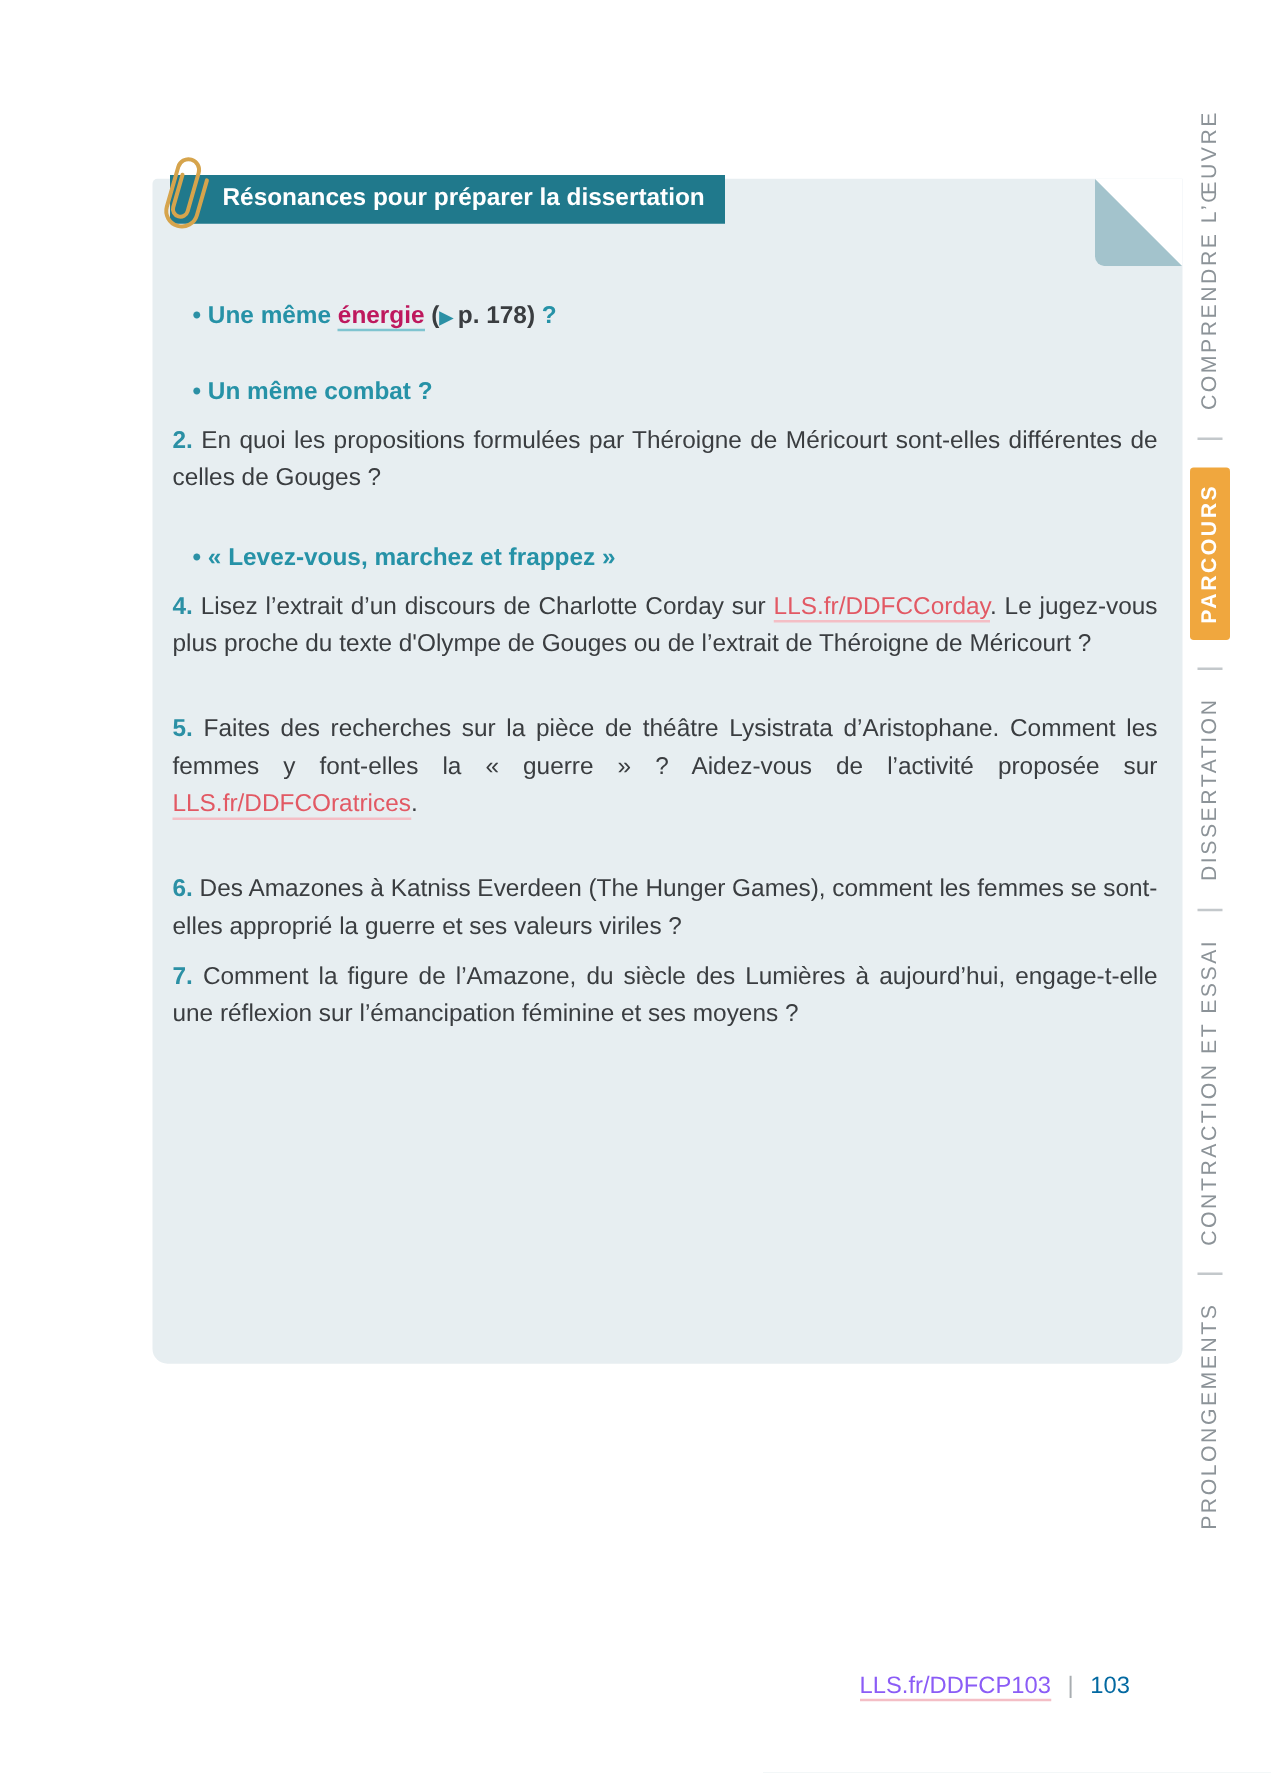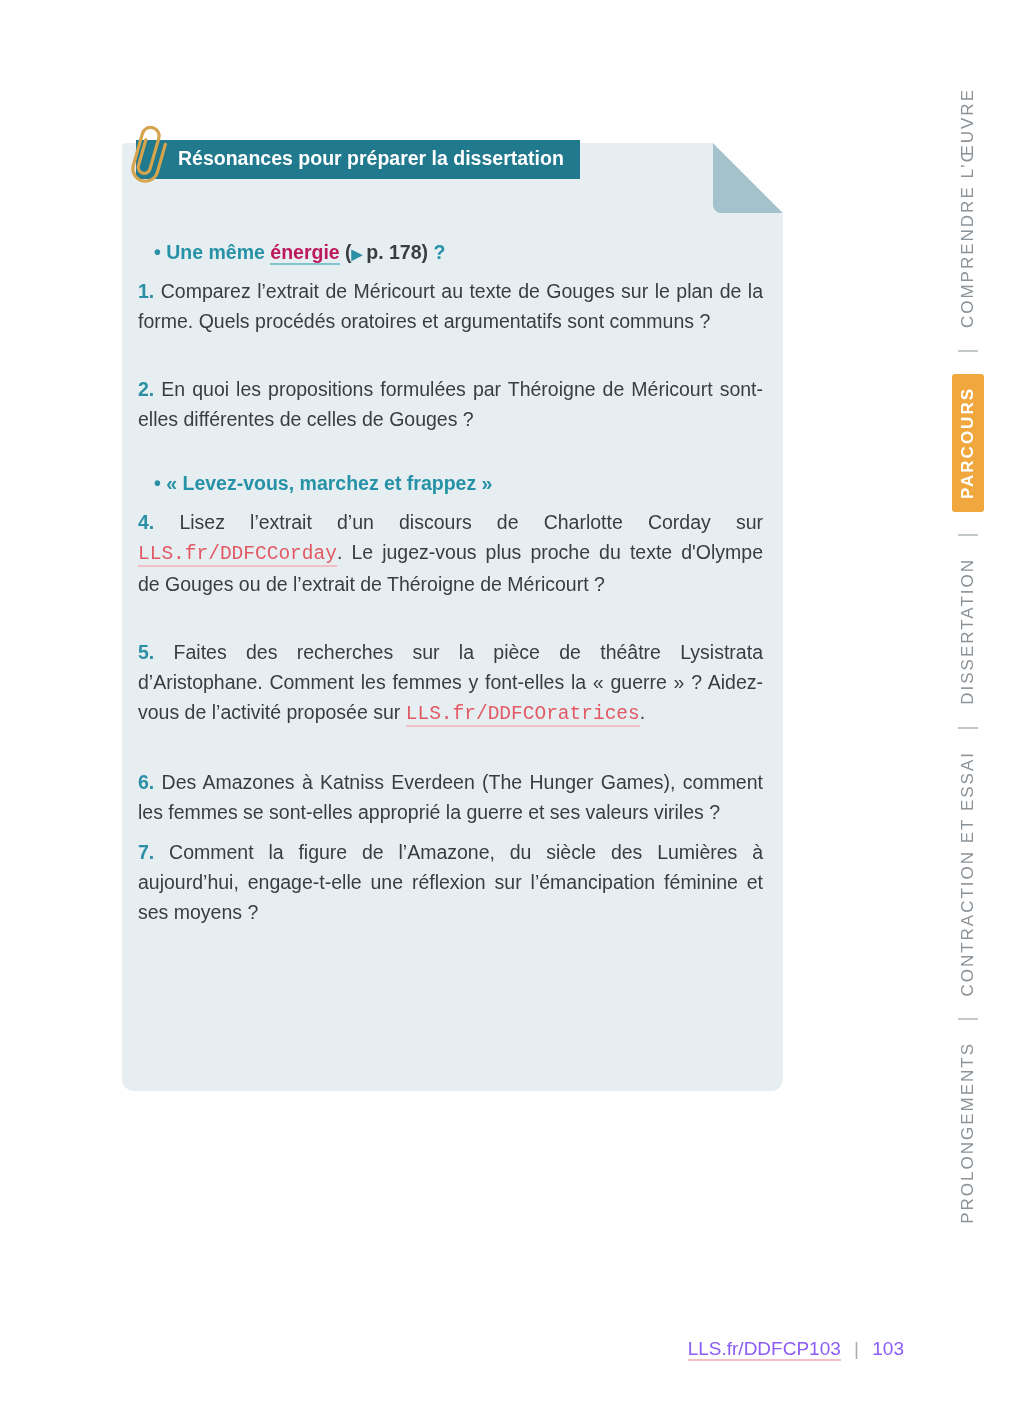--- a/index.html
+++ b/index.html
@@ -9,21 +9,21 @@
     background:#ffffff;
     font-family:"Liberation Sans", sans-serif;
     overflow:hidden;
     color:#3a3d40;
   }
 
   
   .card {
     position:absolute;
     left:122px; top:143px;
-    width:661px; height:948px;
+    width:824px; height:948px;
     background:#e7eef1;
     border-radius:4px 0 12px 12px;
     padding:60px 20px 0 16px;
   }
   
   .card::after {
     content:"";
     position:absolute; top:0; right:0;
     width:0; height:0;
     border-style:solid;
@@ -64,21 +64,21 @@
     font-size:19.5px;
     line-height:30px;
     text-align:justify;
     color:#3a3d40;
     margin-bottom:10px;
   }
 
   
   .seg-num    { color:#2b90a5; font-weight:bold; }
   .seg-bullet { color:#2b90a5; }
-  .seg-link   { color:#e25964; font-weight:normal; border-bottom:2px solid #f4bec5; cursor:pointer;font-family:Liberation Mono, monospace; }
+  .seg-link   { color:#e25964; font-weight:normal; border-bottom:2px solid #f4bec5; cursor:pointer; }
   .seg-tlink  { color:#be185d; border-bottom:2px solid #7fc4d0; cursor:pointer; }
   .seg-arrow  { color:#2b90a5; font-size:14px; }
   .seg-plain  { color:#3a3d40; }
   .seg-em     { }
 
   
   .sidebar {
     position:absolute;
     right:34px; top:88px;
     width:44px;
@@ -109,42 +109,42 @@
 
   
   .footer {
     position:absolute;
     top:1338px; right:120px;
     font-size:19px;
     white-space:nowrap;
   }
   .footer .flink { color:#8b5cf6; border-bottom:2px solid #f4bec5; cursor:pointer; }
   .footer .fsep  { color:#a8adb1; margin:0 8px; }
-  .footer .fpage { color:#8b5cf6; }
+  .footer .fpage { color:#0369a1; }
 </style>
 </head>
 <body>
 
 <div class="card">
 
   <div class="banner">
     <span class="paperclip">
       <svg width="32" height="62" viewBox="0 0 30 62">
         <path d="M8 16 v27 a6 6 0 0 0 12 0 V11 a8.5 8.5 0 0 0 -17 0 v33 a12.5 12.5 0 0 0 25 0 V15" fill="none" stroke="#d6a44c" stroke-width="3.2" stroke-linecap="round"></path>
       </svg>
     </span>
     <span>Résonances pour préparer la dissertation</span>
   </div>
 
   <div class="section">
     <p class="section-heading"><span class="seg-bullet">•  </span><span>Une même </span><span class="seg-tlink">énergie</span><span> </span><span class="seg-plain">(</span><span class="seg-arrow">▶ </span><span class="seg-plain">p. 178) </span><span>?</span></p>
-    <p class="question"><span class="seg-num">1. </span><span>Comparez l’extrait de Méricourt au texte de Gouges sur le plan de la forme. Quels procédés oratoires et argumentatifs sont communs ?</span></p>
   </div>
 
   <div class="section">
+    <p class="section-heading"><span class="seg-bullet">•  </span><span>Un même combat ?</span></p>
     <p class="question"><span class="seg-num">2. </span><span>En quoi les propositions formulées par Théroigne de Méricourt sont-elles différentes de celles de Gouges ?</span></p>
   </div>
 
   <div class="section">
     <p class="section-heading"><span class="seg-bullet">•  </span><span>« Levez-vous, marchez et frappez »</span></p>
     <p class="question"><span class="seg-num">4. </span><span>Lisez l’extrait d’un discours de Charlotte Corday sur </span><span class="seg-link">LLS.fr/DDFCCorday</span><span>. Le jugez-vous plus proche du texte d'Olympe de Gouges ou de l’extrait de Théroigne de Méricourt ?</span></p>
   </div>
 
   <div class="section">
     <p class="question"><span class="seg-num">5. </span><span>Faites des recherches sur la pièce de théâtre </span><span class="seg-em">Lysistrata</span><span> d’Aristophane. Comment les femmes y font-elles la « guerre » ? Aidez-vous de l’activité proposée sur </span><span class="seg-link">LLS.fr/DDFCOratrices</span><span>.</span></p>

